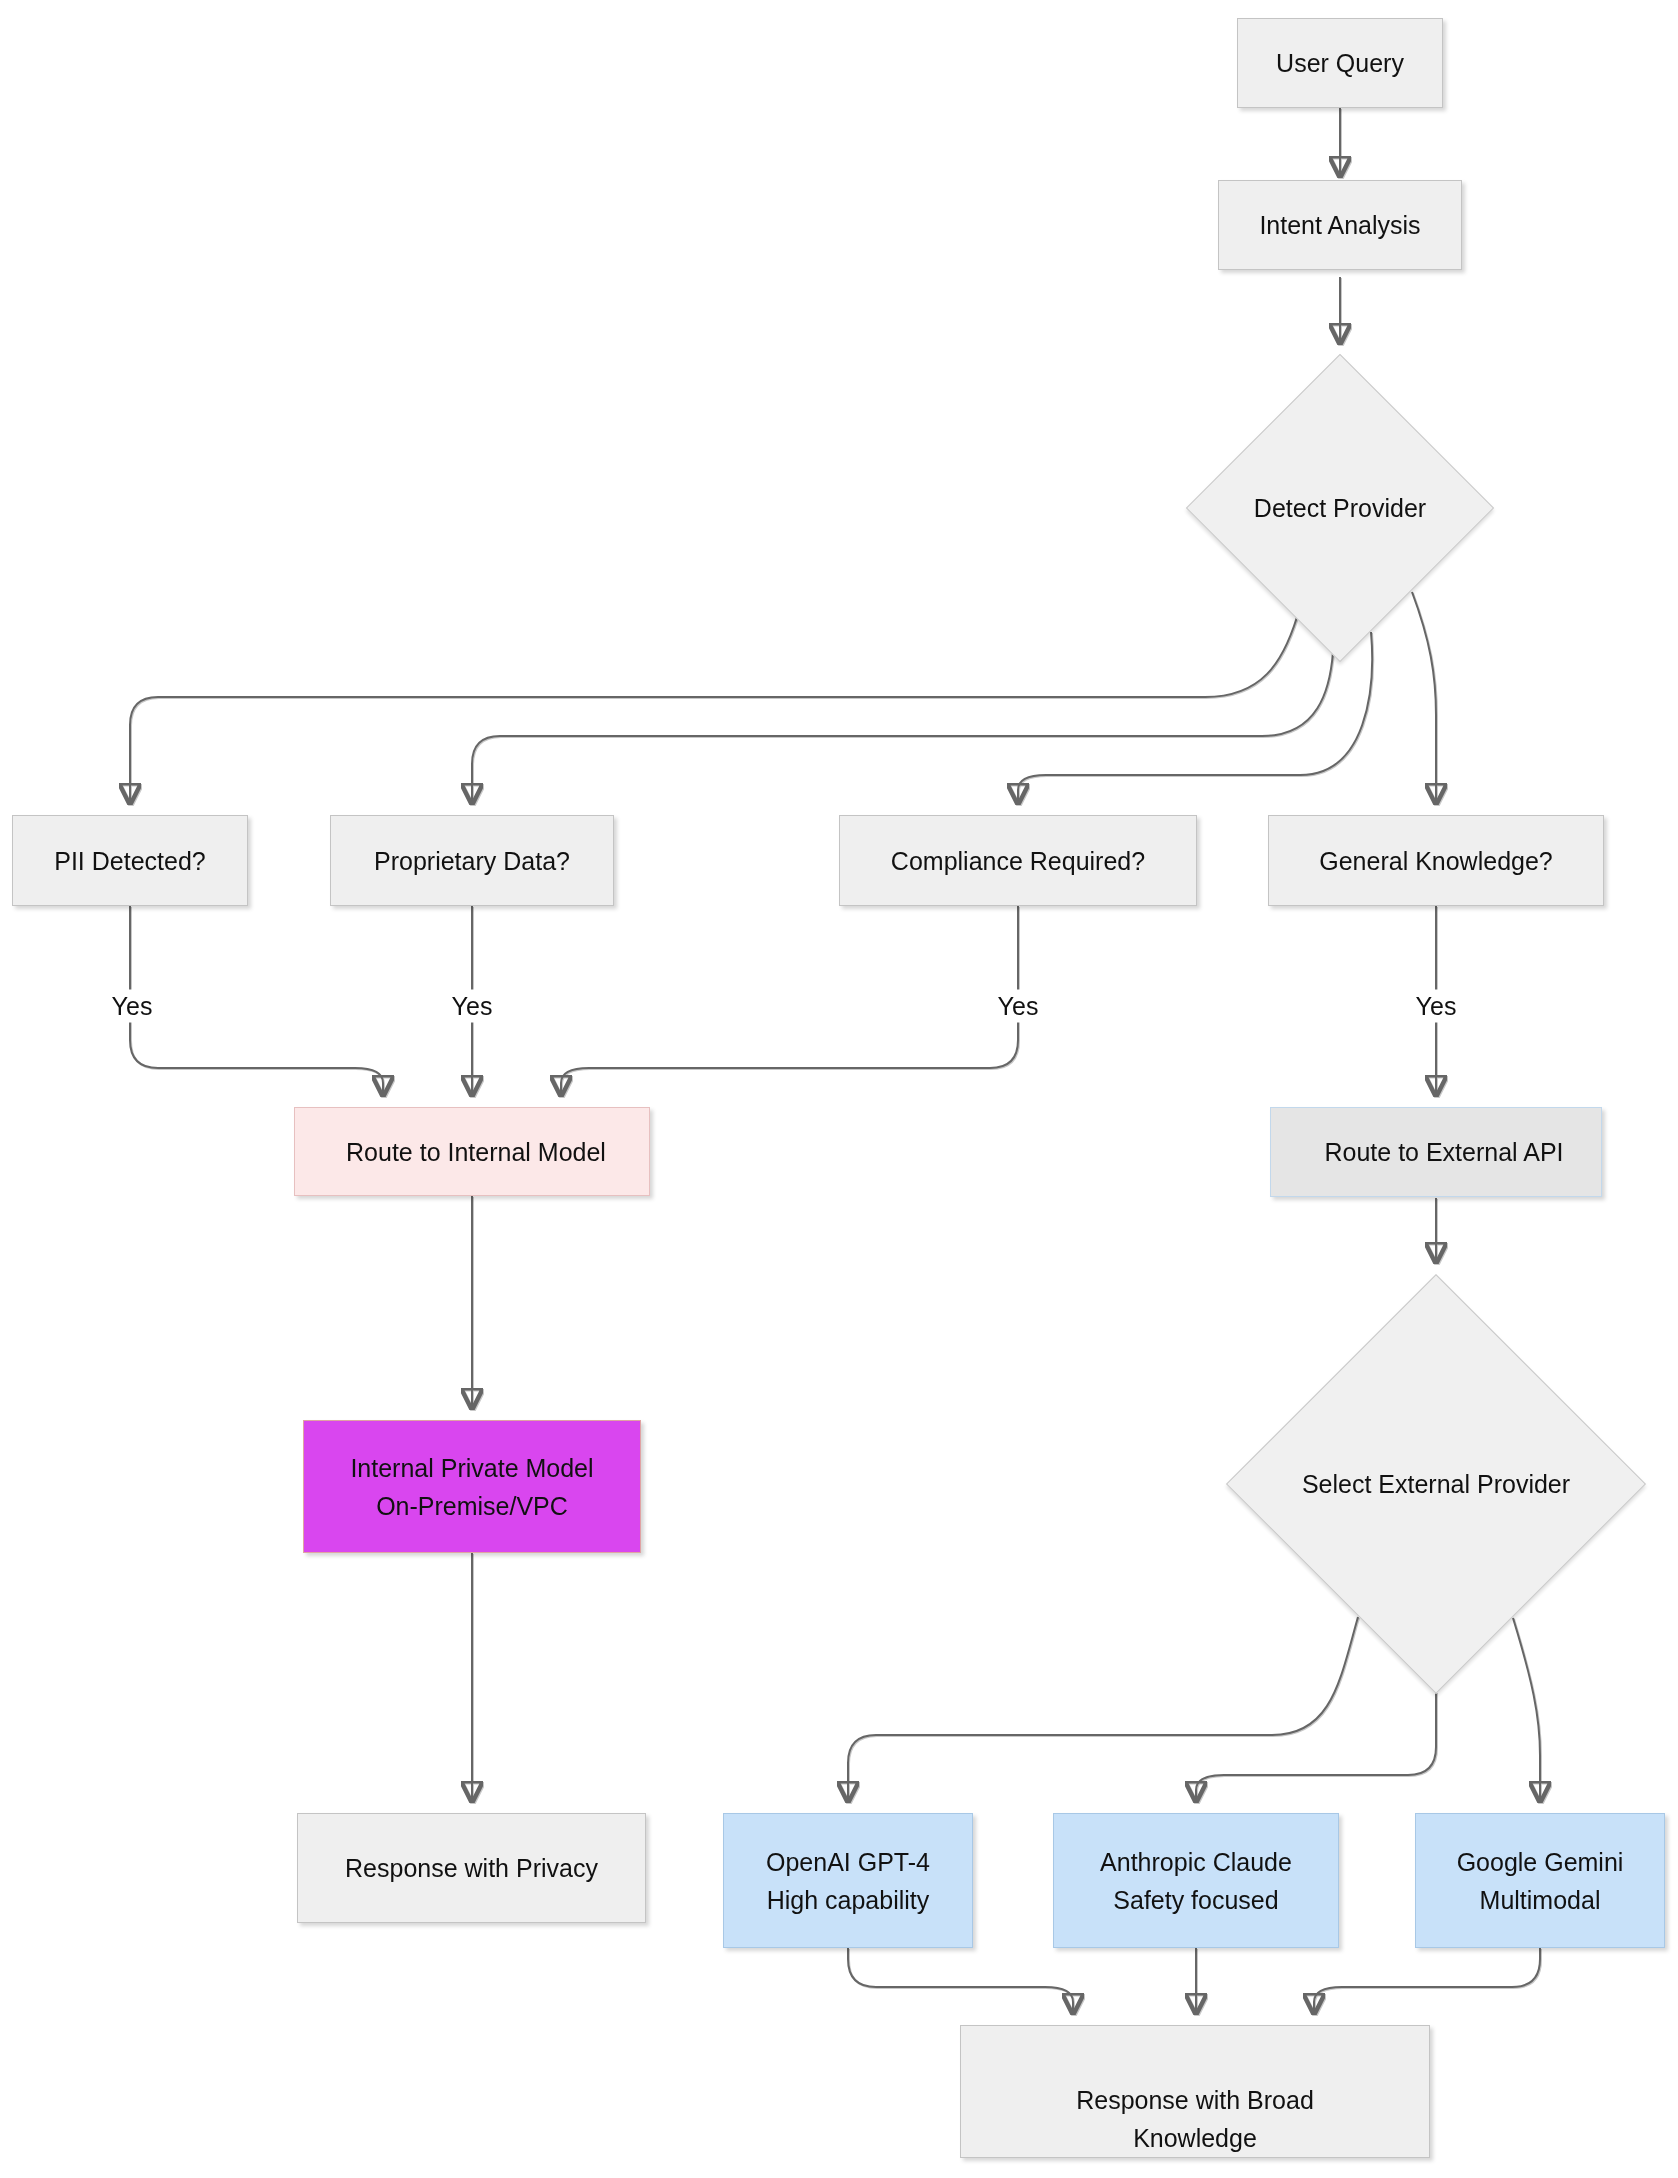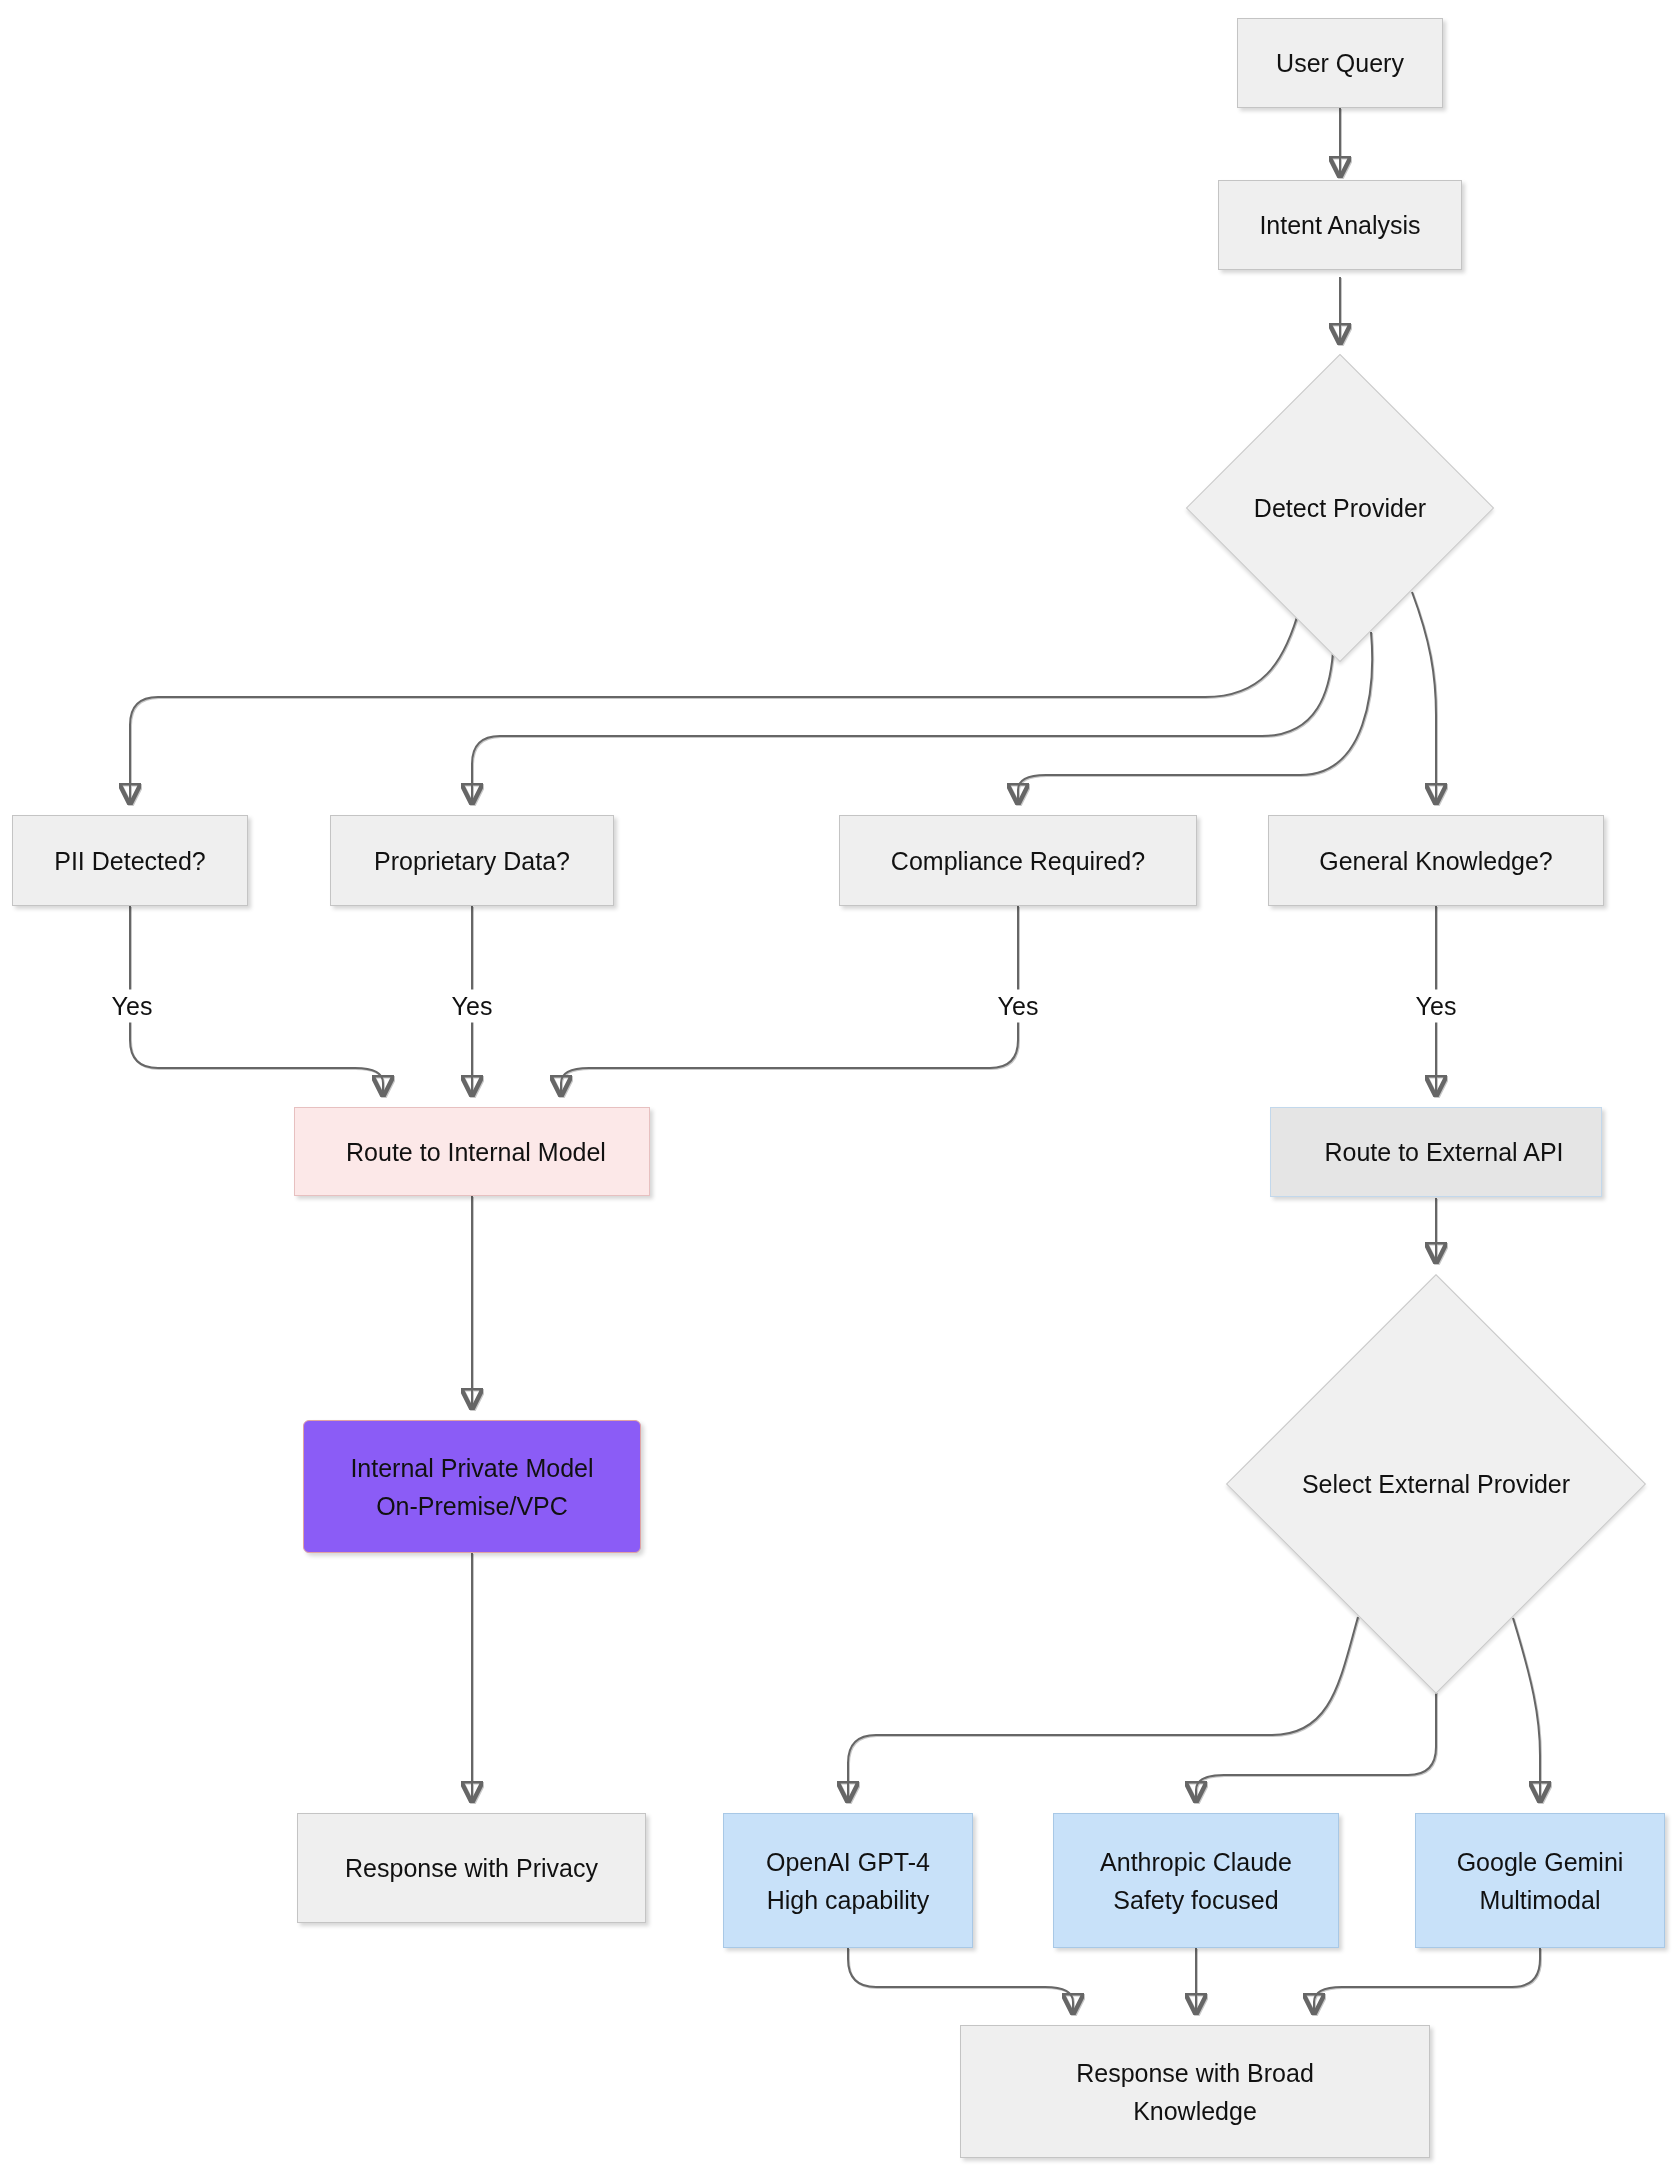--- a/index.html
+++ b/index.html
@@ -17,21 +17,21 @@
   .node{
     position:absolute;
     display:flex;align-items:center;justify-content:center;
     text-align:center;
     font-size:25px;line-height:38px;
     background:#efefef;border:1px solid #c4c4c4;
     box-shadow:3px 3px 4px rgba(0,0,0,0.16);
     box-sizing:border-box;
   }
   .node.pink {background:#fce8e8;border-color:#e7c0c0;padding-left:8px;}
-  .node.red  {background:#8b5cf6;border-color:#e0a3a3;border-radius:6px;}
+  .node.red  {background:#d946ef;border-color:#e0a3a3;}
   .node.blueL{background:#e5e5e5;border-color:#c2d8ec;padding-left:16px;}
   .node.blue {background:#c8e1f9;border-color:#a8c8e6;}
   .diamond{position:absolute;}
   .diamond-shape{
     position:absolute;left:50%;top:50%;
     transform:translate(-50%,-50%) rotate(45deg);
     background:#f0f0f0;border:1px solid #c9c9c9;
     box-shadow:2px 2px 4px rgba(0,0,0,0.14);
     box-sizing:border-box;
   }
@@ -152,20 +152,20 @@
     </div>
   </div>
 
   <div class="node blue" style="left:1415px;top:1813px;width:250px;height:135px;">
     <div>
       <div>Google Gemini</div>
       <div>Multimodal</div>
     </div>
   </div>
 
-  <div class="node" style="left:960px;top:2025px;width:470px;height:133px;">
+  <div class="node" style="left:960px;top:2025px;width:470px;height:133px;align-items:flex-end;">
     <div>
       <div>Response with Broad</div>
       <div>Knowledge</div>
     </div>
   </div>
 
 </div>
 
 </body></html>

